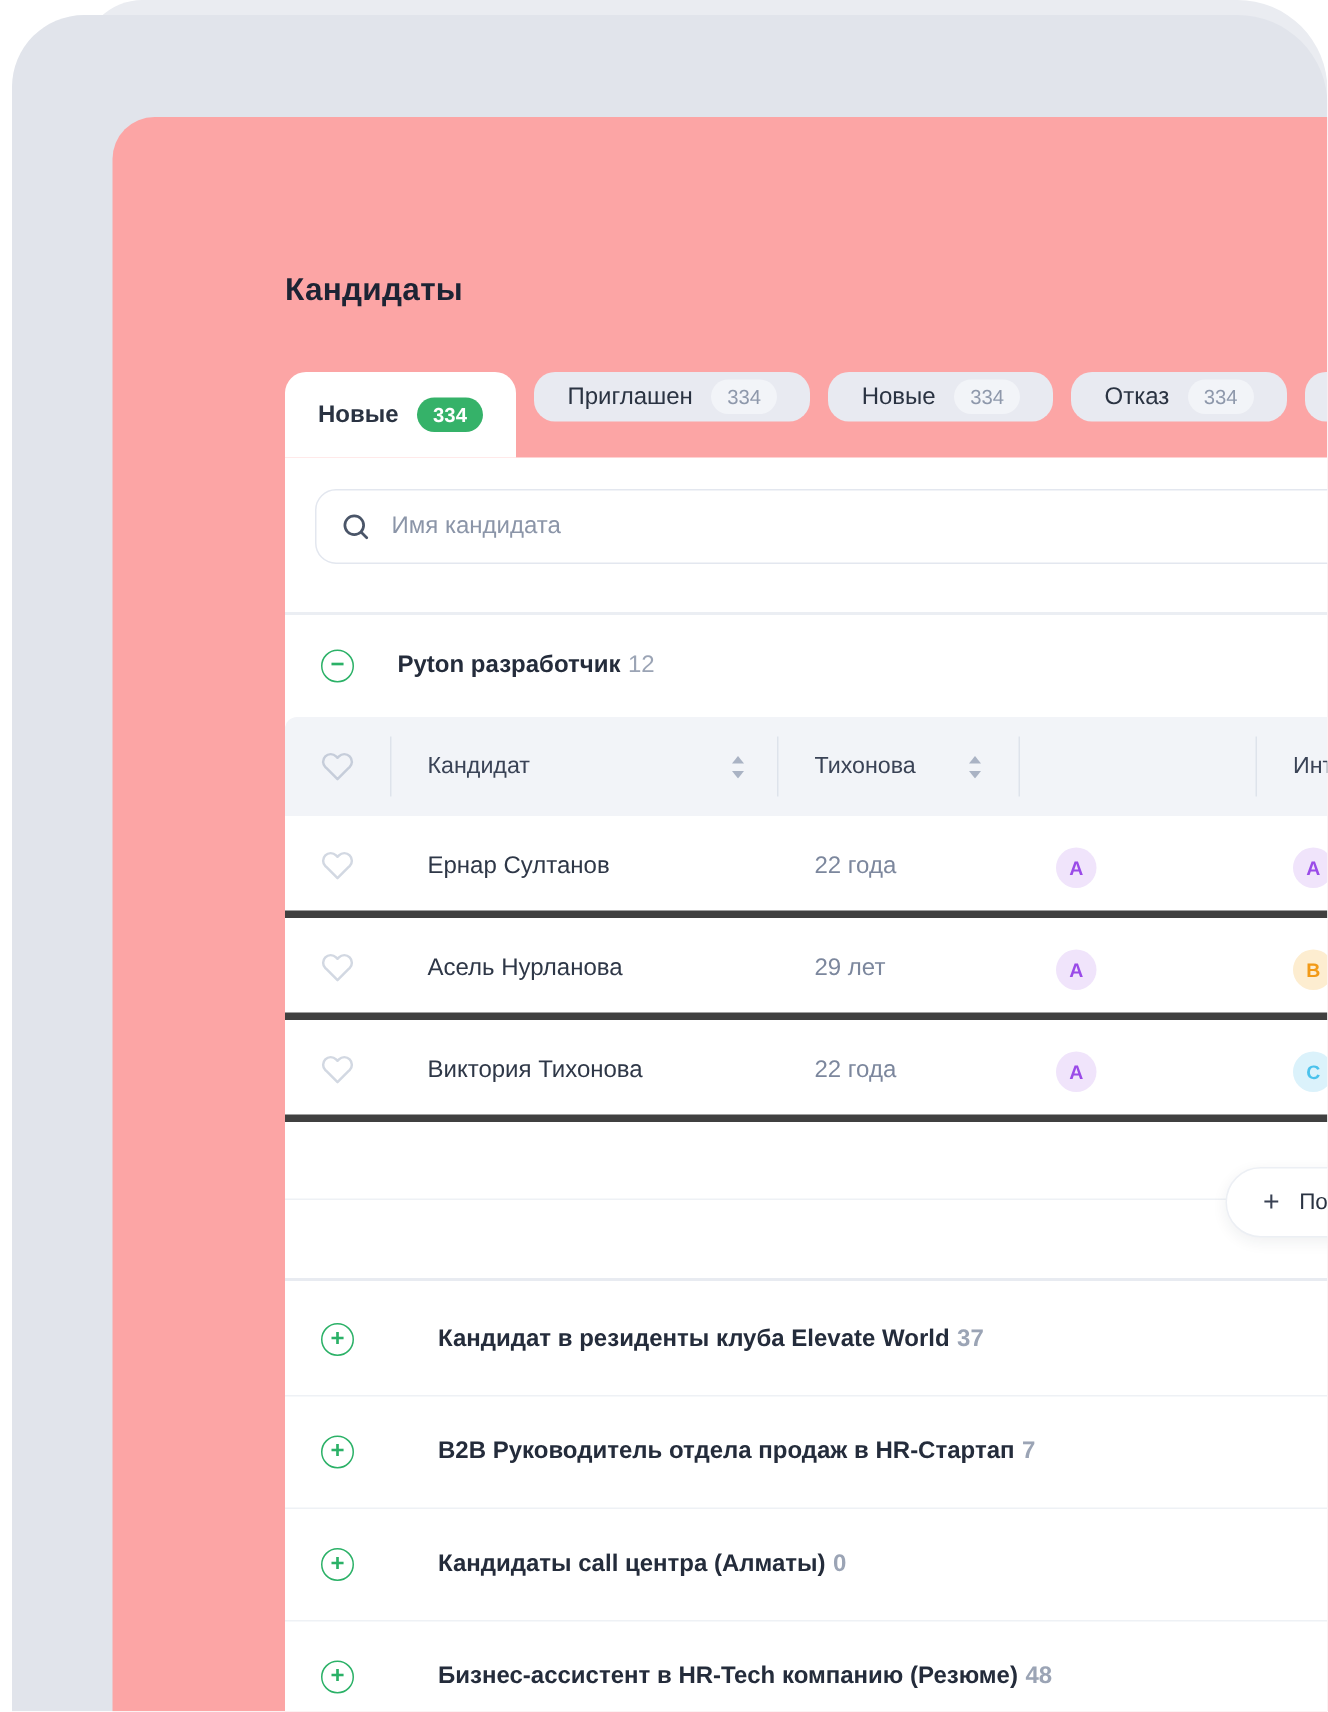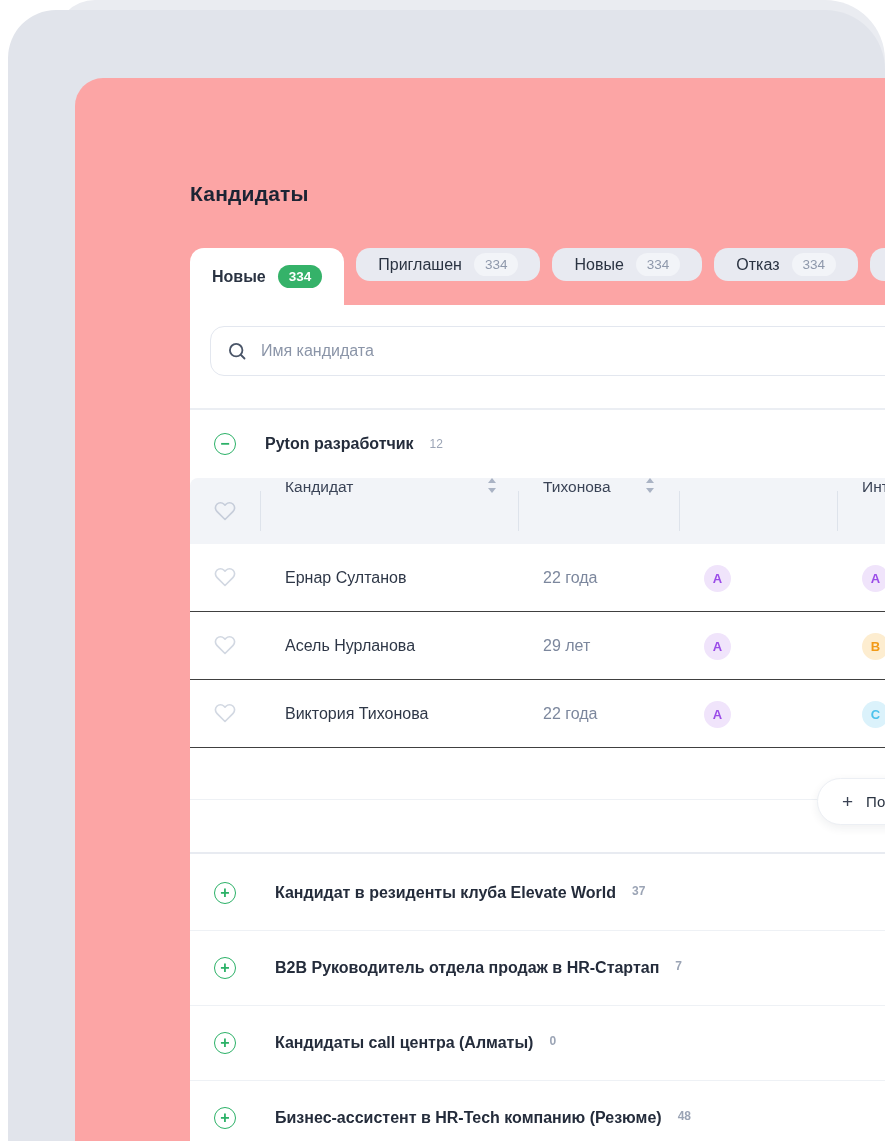--- a/index.html
+++ b/index.html
@@ -28,54 +28,54 @@
   .search svg{flex:0 0 auto;margin-right:12px;}
   .search input{border:0;outline:0;flex:1;font-size:16px;color:#2A3342;background:transparent;}
   .search input::placeholder{color:#8B95A8;}
 
   
   .div-1{position:absolute;left:0;right:0;top:103px;height:2px;background:#EBEEF3;}
   .group-head{position:absolute;left:0;right:0;top:105px;height:68px;display:flex;align-items:center;cursor:pointer;}
   .circle-ic{width:22px;height:22px;border:1.7px solid #2BB167;border-radius:50%;color:#2BB167;display:flex;align-items:center;justify-content:center;font-size:16px;font-weight:600;line-height:1;flex:0 0 auto;}
   .group-head .circle-ic{margin-left:24px;}
   .g-title{margin-left:29px;font-size:16px;font-weight:600;color:#242C3B;white-space:nowrap;}
-  .g-count{margin-left:16px;font-size:12px;color:#9BA4B5;}
+  .g-count{margin-left:5px;font-size:16px;color:#9BA4B5;}
 
   
   .table{position:absolute;left:0;right:0;top:173px;}
   .thead{position:relative;height:66px;background:#F2F4F8;border-radius:8px 0 0 0;}
   .vsep{position:absolute;top:13px;width:1px;height:40px;background:#DEE3EB;}
-  .hcell{position:absolute;top:0;height:66px;display:flex;justify-content:space-between;font-size:15.5px;color:#3A4356;font-weight:500;cursor:pointer;}
+  .hcell{position:absolute;top:0;height:66px;display:flex;align-items:center;justify-content:space-between;font-size:15.5px;color:#3A4356;font-weight:500;cursor:pointer;}
   .hlabel{white-space:nowrap;}
   .c-fav{left:24px;}
   .c-name{left:95px;width:212px;}
   .c-age{left:353px;width:112px;}
   .c-resume{left:514px;width:108px;}
   .c-interview{left:672px;width:120px;justify-content:flex-start;}
-  .row{position:relative;height:68px;border-bottom:1px solid #404040;background:#fff;text-align:right;}
+  .row{position:relative;height:68px;border-bottom:5px solid #404040;background:#fff;text-align:right;}
   .rcell{position:absolute;top:0;height:68px;display:flex;align-items:center;}
   .heart-btn{position:absolute;left:24px;top:0;height:66px;display:flex;align-items:center;cursor:pointer;}
   .name{font-size:16px;font-weight:500;color:#2E3747;white-space:nowrap;}
   .age{font-size:16px;color:#7C879D;}
   .badge{width:27px;height:27px;border-radius:50%;display:flex;align-items:center;justify-content:center;font-size:13px;font-weight:700;}
   .b-a{background:#F0E4FB;color:#9A4BE8;}
   .b-b{background:#FDEDD0;color:#F29A17;}
   .b-c{background:#DBF2FB;color:#4BC2EC;}
 
   
   .empty-row{position:absolute;left:0;right:0;top:443px;height:52px;border-bottom:1px solid #EEF1F5;}
   .gap-row{position:absolute;left:0;right:0;top:496px;height:53px;border-bottom:2px solid #E8EBF1;}
   .show-more{position:absolute;left:627px;top:473px;width:260px;height:47px;background:#fff;border:1px solid #ECEFF4;border-radius:24px;box-shadow:0 3px 10px rgba(32,42,62,.07);display:flex;align-items:center;gap:13px;padding:0 24px;cursor:pointer;font-size:15px;font-weight:500;color:#2A3342;white-space:nowrap;}
   .plus-glyph{font-size:19px;font-weight:400;color:#3A4254;line-height:1;}
 
   
   .groups{position:absolute;left:0;right:0;top:551px;}
   .group-row{position:relative;height:75px;border-bottom:1px solid #EEF1F5;display:flex;align-items:center;cursor:pointer;}
   .group-row .circle-ic{position:absolute;left:24px;}
-  .group-row .g-title{position:absolute;left:85px;margin:0;display:flex;align-items:flex-start;}
+  .group-row .g-title{position:absolute;left:102px;margin:0;display:flex;align-items:flex-start;}
   .group-row .g-count{white-space:nowrap;}
 </style>
 </head>
 <body>
 
 <div class="screen">
   <div class="bg-top"></div>
   <div class="bg-main"></div>
   <div class="card">
     <div class="page-title">Кандидаты</div>

